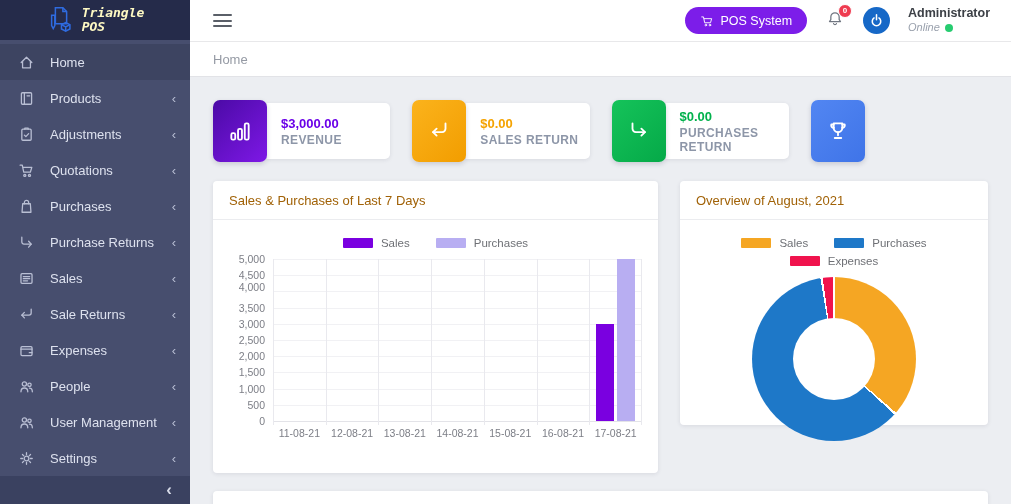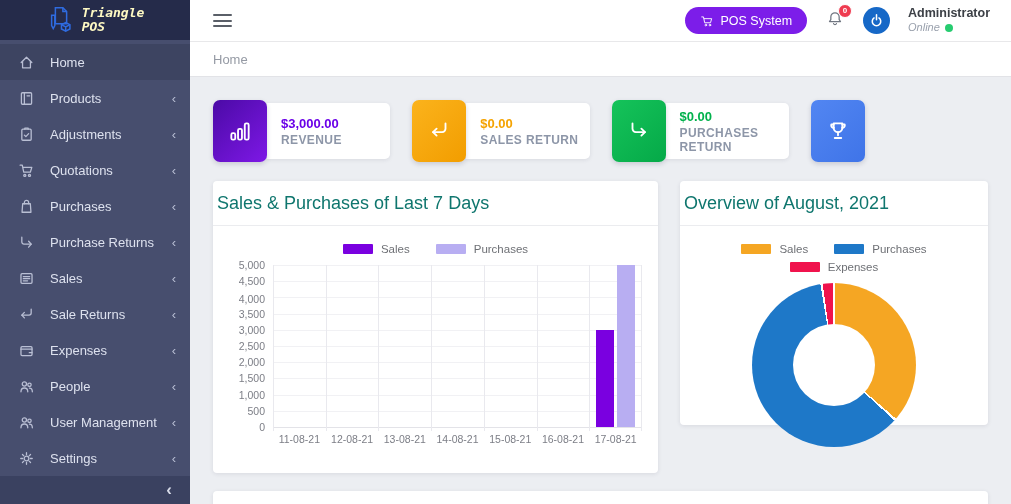--- a/index.html
+++ b/index.html
@@ -54,21 +54,21 @@
   .grad-blue   { background:linear-gradient(135deg,#5286f2,#3f74e8); }
   .stat-body { flex:1; background:#fff; margin:3px 0; border-radius:0 5px 5px 0; box-shadow:0 1px 4px rgba(40,40,70,.10); display:flex; flex-direction:column; justify-content:center; padding-left:14px; gap:2px; }
   .stat-amount { font-size:13px; font-weight:bold; }
   .stat-label { font-size:12px; font-weight:bold; color:#8d96a8; letter-spacing:.4px; }
 
   
   .charts-row { display:flex; gap:22px; }
   .card { background:#fff; border-radius:4px; box-shadow:0 1px 4px rgba(40,40,70,.10); }
   .chart-card-left { width:445px; height:292px; }
   .chart-card-right { flex:1; height:244px; }
-  .card-header { padding:12px 4px 11px; font-size:18px; color:#0f766e; border-bottom:1px solid #ebecef; }
+  .card-header { padding:12px 16px 11px; font-size:13px; color:#a16207; border-bottom:1px solid #ebecef; }
   .card-body { padding:13px 16px 0; }
 
   .legend { display:flex; justify-content:center; align-items:center; flex-wrap:wrap; column-gap:26px; row-gap:6px; margin:4px auto 10px; }
   .legend.wrap { max-width:250px; }
   .legend-item { display:flex; align-items:center; gap:8px; font-size:11.5px; color:#6e7075; cursor:pointer; }
   .legend-swatch { width:30px; height:10px; border-radius:1px; display:inline-block; }
 
   .bar-chart { display:flex; }
   .y-labels { width:44px; position:relative; height:162px; flex-shrink:0; }
   .y-tick { position:absolute; right:8px; font-size:10.5px; color:#7c7e86; transform:translateY(-50%); }
@@ -341,21 +341,21 @@
                 </div>
                 <div class="legend-item">
                   <span class="legend-swatch" style="background:#b8aef2"></span>
                   <span>Purchases</span>
                 </div>
               </div>
             <div class="bar-chart">
               <div class="y-labels" id="yLabels">
                   <span class="y-tick" style="top: 0px;">5,000</span>
                   <span class="y-tick" style="top: 16.2px;">4,500</span>
-                  <span class="y-tick" style="top: 34px;">4,000</span>
+                  <span class="y-tick" style="top: 28px;">4,000</span>
                   <span class="y-tick" style="top: 48.6px;">3,500</span>
                   <span class="y-tick" style="top: 64.8px;">3,000</span>
                   <span class="y-tick" style="top: 81px;">2,500</span>
                   <span class="y-tick" style="top: 97.2px;">2,000</span>
                   <span class="y-tick" style="top: 113.4px;">1,500</span>
                   <span class="y-tick" style="top: 129.6px;">1,000</span>
                   <span class="y-tick" style="top: 145.8px;">500</span>
                   <span class="y-tick" style="top: 162px;">0</span>
                 </div>
               <div class="plot" id="barPlot">

